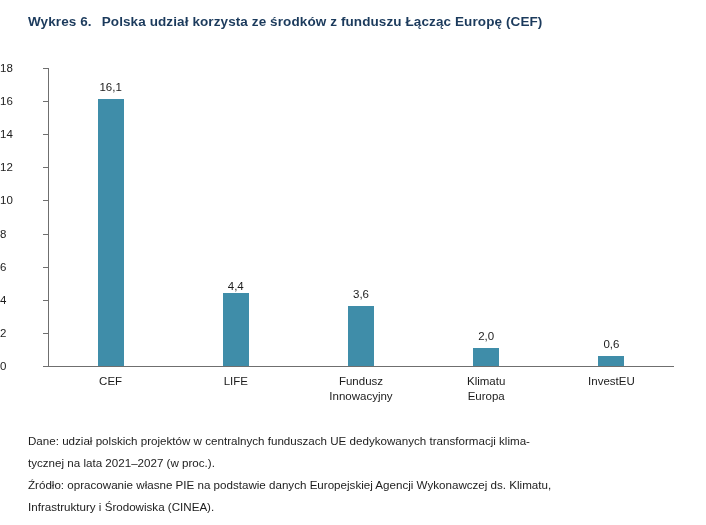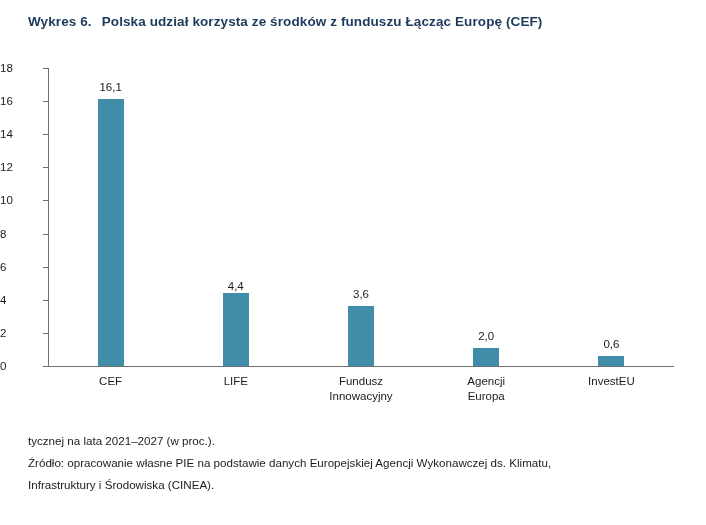--- a/index.html
+++ b/index.html
@@ -195,28 +195,29 @@
           <div>CEF</div>
         </div>
         <div class="xlabel" style="left: 125.2px; width: 125.2px;">
           <div>LIFE</div>
         </div>
         <div class="xlabel" style="left: 250.4px; width: 125.2px;">
           <div>Fundusz</div>
           <div>Innowacyjny</div>
         </div>
         <div class="xlabel" style="left: 375.6px; width: 125.2px;">
-          <div>Agencji</div>
+          <div>Klimatu</div>
           <div>Europa</div>
         </div>
         <div class="xlabel" style="left: 500.8px; width: 125.2px;">
           <div>InvestEU</div>
         </div>
       </div>
   </div>
 
   <div class="footnotes">
+    <p class="footnote">Dane: udział polskich projektów w centralnych funduszach UE dedykowanych transformacji klima-</p>
     <p class="footnote">tycznej na lata 2021–2027 (w proc.).</p>
     <p class="footnote">Źródło: opracowanie własne PIE na podstawie danych Europejskiej Agencji Wykonawczej ds. Klimatu,</p>
     <p class="footnote">Infrastruktury i Środowiska (CINEA).</p>
   </div>
 
 </div>
 
 </body></html>

